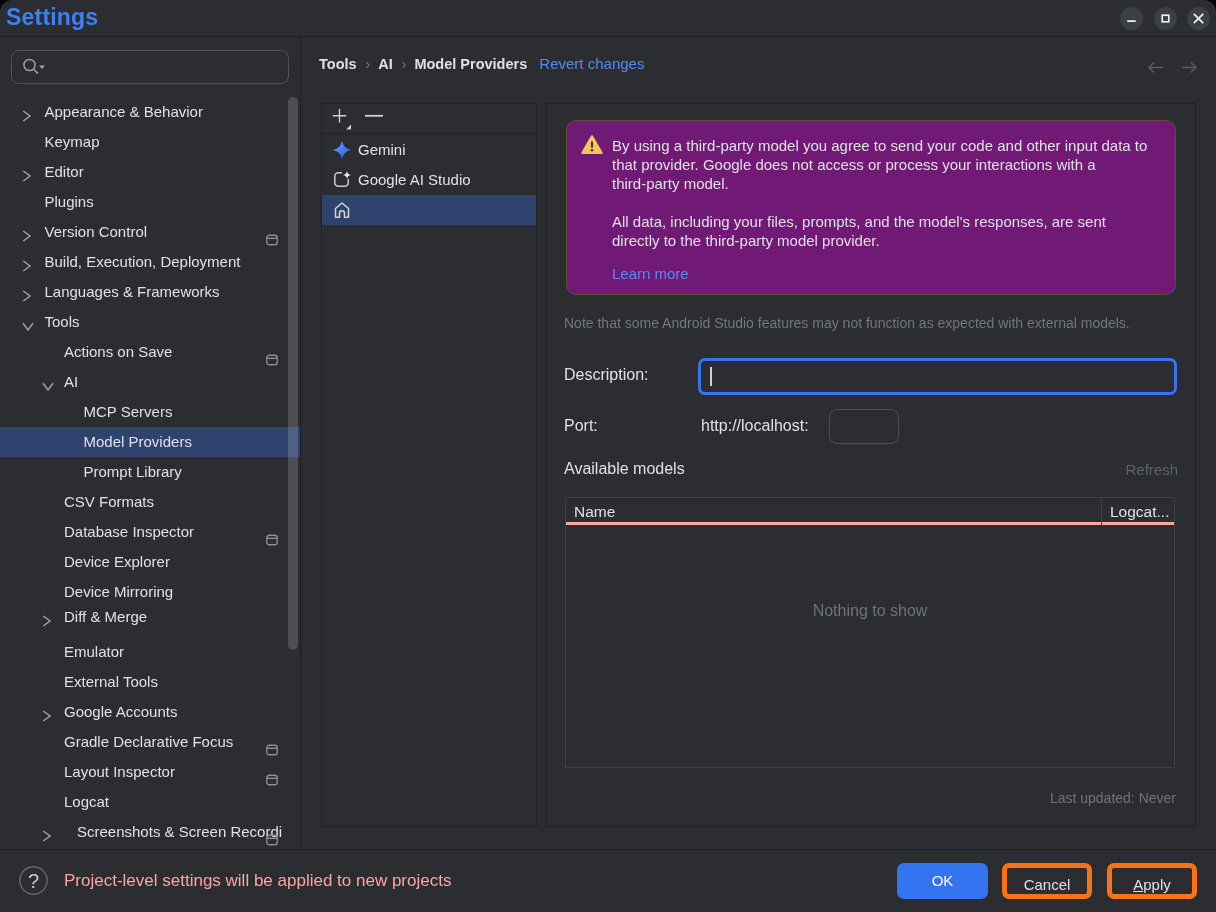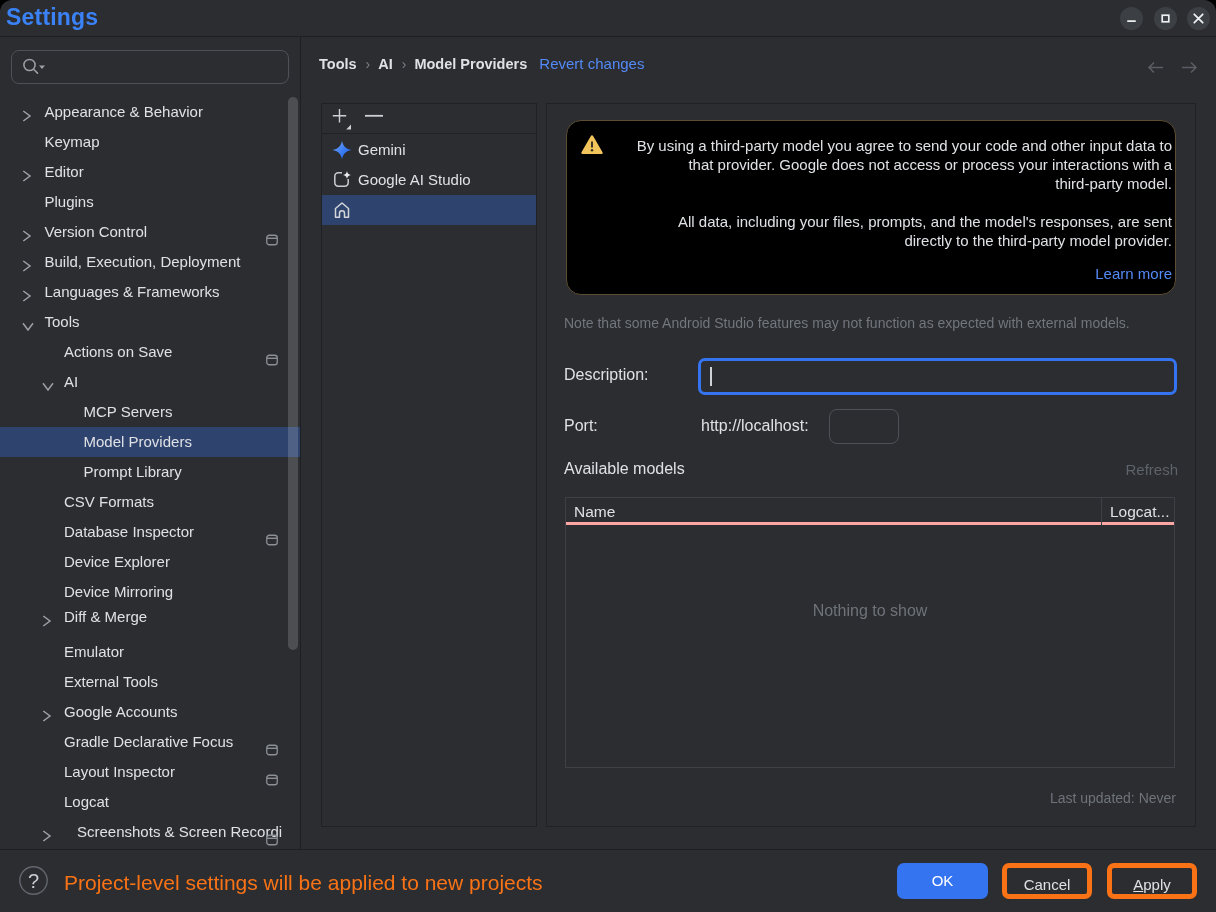--- a/index.html
+++ b/index.html
@@ -46,21 +46,21 @@
 .ltool { position:absolute; left:0; top:0; width:214px; height:30px;
   border-bottom:1px solid #1f2124; }
 .lrow { position:absolute; left:0; width:214px; height:30px; line-height:30px; }
 .lrow .lic { position:absolute; left:10px; top:5px; }
 .lrow .ltext { position:absolute; left:36px; top:0; }
 
 
 .rpanel { position:absolute; left:546px; top:103px; width:650px; height:724px;
   border:1px solid #1f2124; font-size:16px; }
 .banner { position:absolute; left:19px; top:16px; width:610px; height:175px;
-  background:#000000; border:1px solid #5d4e33; border-radius:15px;text-align:right; }
+  background:#701a75; border:1px solid #5d4e33; border-radius:10px; }
 .btext { position:absolute; left:45px; top:15px; width:560px; line-height:19px;
   color:#dfe1e5; font-size:15px; }
 .note { position:absolute; left:17px; top:211px; color:#72767d; font-size:14px; }
 .flabel { color:#dfe1e5; }
 .dinput { position:absolute; left:151px; top:254px; width:479px; height:37px;
   border:3px solid #3574f0; border-radius:7px; }
 .caret { position:absolute; left:9px; top:6px; width:1.5px; height:19px; background:#cfd2d7; }
 .pinput { position:absolute; left:282px; top:305px; width:70px; height:35px;
   border:1px solid #4e5157; border-radius:8px; }
 .table { position:absolute; left:18px; top:393px; width:610px; height:271px;
@@ -322,19 +322,19 @@
       <div class="abs dim" style="left:0; top:104px; width:608px; text-align:center;">Nothing to show</div>
     </div>
     <div class="abs dim" style="right:19px; top:686px; font-size:14px;">Last updated: Never</div>
   </div>
 
   <div class="status">
     <svg width="30" height="30" style="position:absolute;left:19px;top:16px;">
       <circle cx="14.5" cy="14.5" r="13.7" fill="none" stroke="#62666d" stroke-width="1.4"></circle>
       <text x="14.5" y="21.5" text-anchor="middle" font-size="20" fill="#ccced3" font-family="Liberation Sans">?</text>
     </svg>
-    <div class="abs" style="left:64px; top:21px; color:#f97316; font-size:21px;">Project-level settings will be applied to new projects</div>
+    <div class="abs" style="left:64px; top:21px; color:#fca5a5; font-size:17px;">Project-level settings will be applied to new projects</div>
     <div class="btn primary" style="left:897px; width:91px;">OK</div>
     <div class="btn plain" style="left:1002px; width:90px;">Cancel</div>
     <div class="btn plain" style="left:1107px; width:90px;"><span style="text-decoration:underline;">A</span>pply</div>
   </div>
 
 </div>
 
 </body></html>

